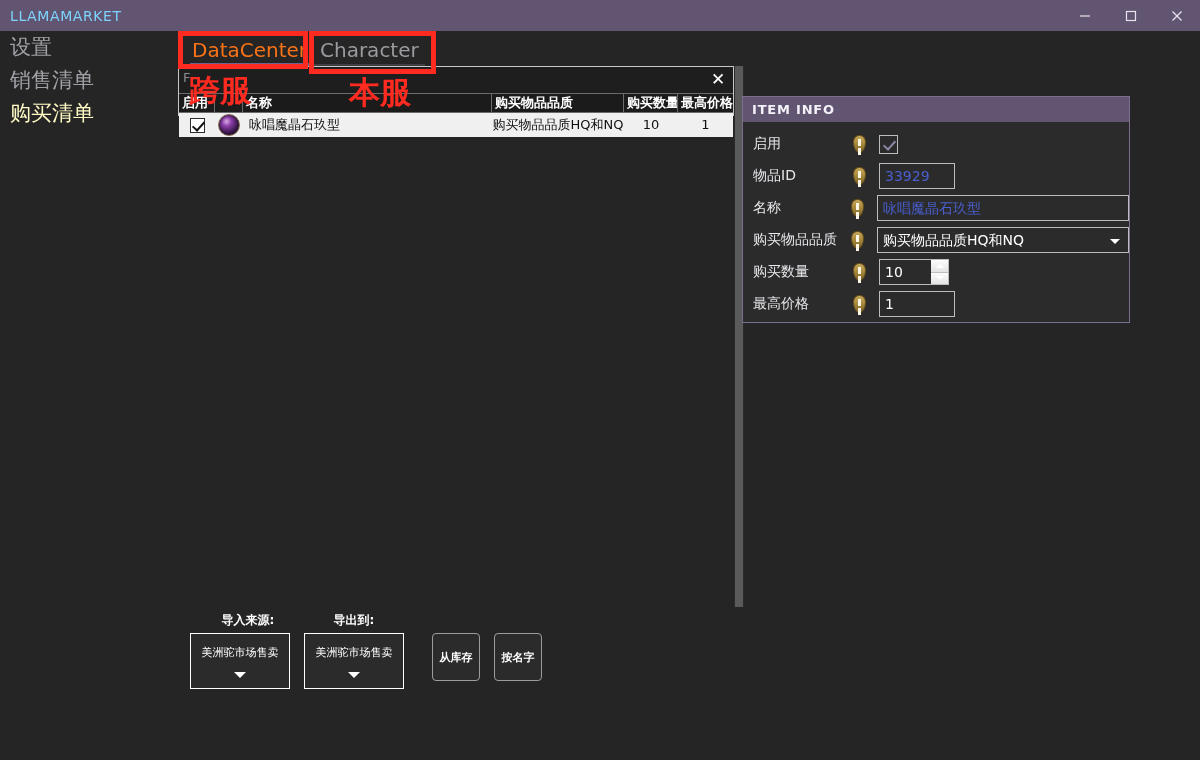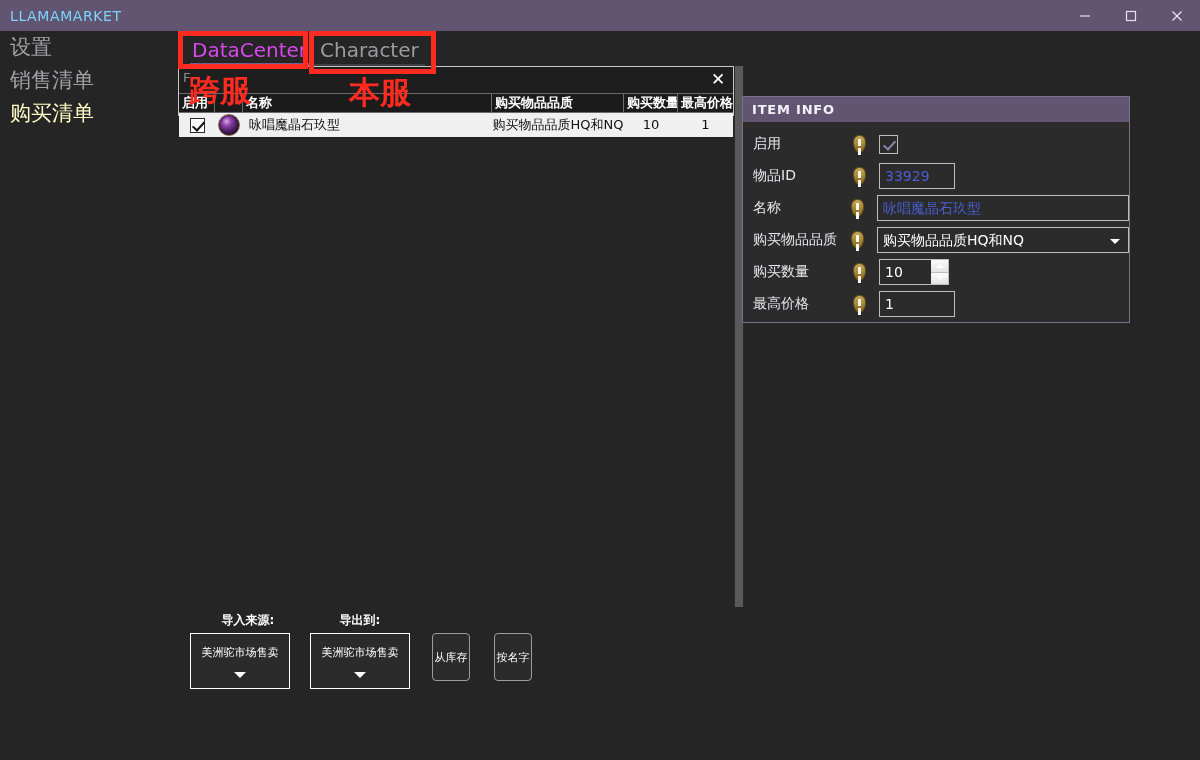--- a/index.html
+++ b/index.html
@@ -35,21 +35,21 @@
   .side-item.active { color: #fef9c3; }
 
   
   .tabstrip { position: absolute; left: 176px; top: 31px; width: 1024px; height: 37px; background: #252526; }
   .tab {
     position: absolute; top: 0; height: 37px; display: flex; align-items: center;
     padding: 0 10px; font-size: 20px; white-space: nowrap;
   }
   .tab .tl { line-height: 1; }
   .tab-datacenter { left: 6px; }
-  .tab-datacenter .tl { color: #d946ef; text-align: right; }
+  .tab-datacenter .tl { color: #f97316; text-align: right; }
   .tab-datacenter::after {
     content: ""; position: absolute; left: 8px; right: 6px; bottom: 2px;
     height: 3px; background: #6f6190;
   }
   .tab-character { left: 134px; }
   .tab-character .tl { color: #9b9b9f; }
   .tab-character::after {
     content: ""; position: absolute; left: 4px; right: 4px; bottom: 2px;
     height: 2px; background: #3f3f42;
   }
@@ -177,23 +177,23 @@
     width: 100px; height: 56px; background: #2b2b2b; border: 1px solid #ffffff;
     margin-top: 4px; display: flex; flex-direction: column; align-items: center;
     justify-content: center; position: relative;
   }
   .combo-big .ct { color: #ffffff; font-size: 11px; white-space: nowrap; }
   .combo-big .cv {
     margin-top: 12px; width: 0; height: 0; border-left: 6px solid transparent;
     border-right: 6px solid transparent; border-top: 6px solid #ffffff;
   }
   .btn-sm {
-    width: 38px; height: 48px; background: #2b2b2b; border: 1px solid #9c9c9c;
+    width: 48px; height: 48px; background: #2b2b2b; border: 1px solid #9c9c9c;
     border-radius: 4px; display: flex; align-items: center; justify-content: center;
-    color: #ffffff; font-size: 11px; font-weight: normal; white-space: nowrap; text-align: center;
+    color: #ffffff; font-size: 11px; font-weight: bold; white-space: nowrap; text-align: center;
   }
 
   
   .anno { position: absolute; pointer-events: none; }
   .anno-box { border: 5px solid #ff2a20; }
   .anno-text { color: #ff2a20; font-size: 31px; font-weight: bold; white-space: nowrap; }
 </style>
 </head>
 <body>
 
@@ -363,21 +363,21 @@
   <div class="bottom">
 
     <div class="grp" style="left:0px; top:0px; width:116px;">
       <div class="grp-label">导入来源:</div>
       <div class="combo-big">
         <div class="ct">美洲驼市场售卖</div>
         <div class="cv"></div>
       </div>
     </div>
 
-    <div class="grp" style="left:120px; top:0px; width:100px;">
+    <div class="grp" style="left:114px; top:0px; width:100px;">
       <div class="grp-label">导出到:</div>
       <div class="combo-big">
         <div class="ct">美洲驼市场售卖</div>
         <div class="cv"></div>
       </div>
     </div>
 
     <div class="grp" style="left:242px; top:21px;">
       <div class="btn-sm">从库存</div>
     </div>

